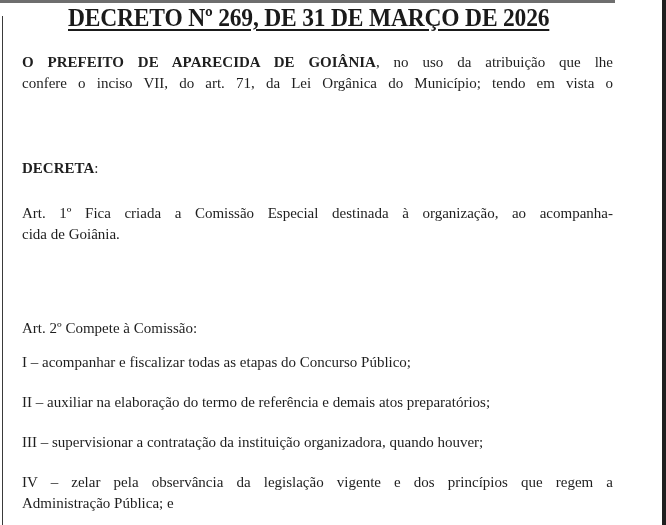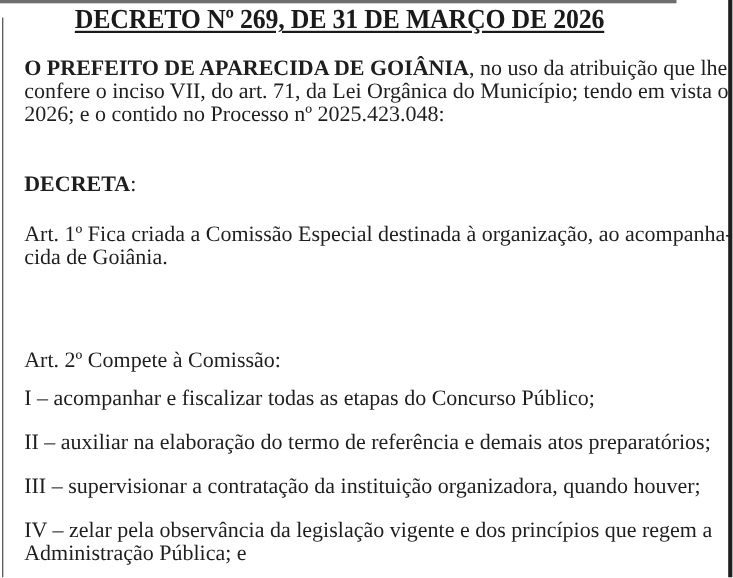--- a/index.html
+++ b/index.html
@@ -15,41 +15,40 @@
   .page { position: absolute; left: 22px; top: 0; width: 594px; }
   .title {
     position: absolute; left: 46px; top: 4px; width: 500px;
     font-size: 25px; font-weight: bold; text-decoration: underline;
     text-underline-offset: 3px; text-decoration-thickness: 2px;
     letter-spacing: -0.2px; white-space: nowrap; color: #1a1a1a;
     transform: scaleX(0.94); transform-origin: left top;
   }
   .para {
     position: absolute; left: 0; width: 591px;
-    font-size: 20px; line-height: 21px; text-align: justify;
+    font-size: 15px; line-height: 21px; text-align: justify;
     text-align-last: left;
   }
   .line { display: block; text-align: justify; text-align-last: justify; white-space: nowrap; }
   .line.last { text-align-last: left; }
   b { font-weight: bold; }
 </style>
 </head>
 <body>
 
 <div class="top-rule"></div>
 <div class="left-rule"></div>
 <div class="right-bar"></div>
 
 <div class="page">
   <div class="title">DECRETO Nº 269, DE 31 DE MARÇO DE 2026</div>
 
   <div class="para" style="top:52px;">
     <span class="line"><b>O PREFEITO DE APARECIDA DE GOIÂNIA</b><span>, no uso da atribuição que lhe</span></span>
     <span class="line">confere o inciso VII, do art. 71, da Lei Orgânica do Município; tendo em vista o</span>
-    <span class="line last">2026; e o contido no Processo nº 2025.423.048:</span>
   </div>
 
   <div class="para" style="top:158px;">
     <span class="line last"><b>DECRETA</b><span>:</span></span>
   </div>
 
   <div class="para" style="top:203px;">
     <span class="line">Art. 1º Fica criada a Comissão Especial destinada à organização, ao acompanha-</span>
     <span class="line last">cida de Goiânia.</span>
   </div>

